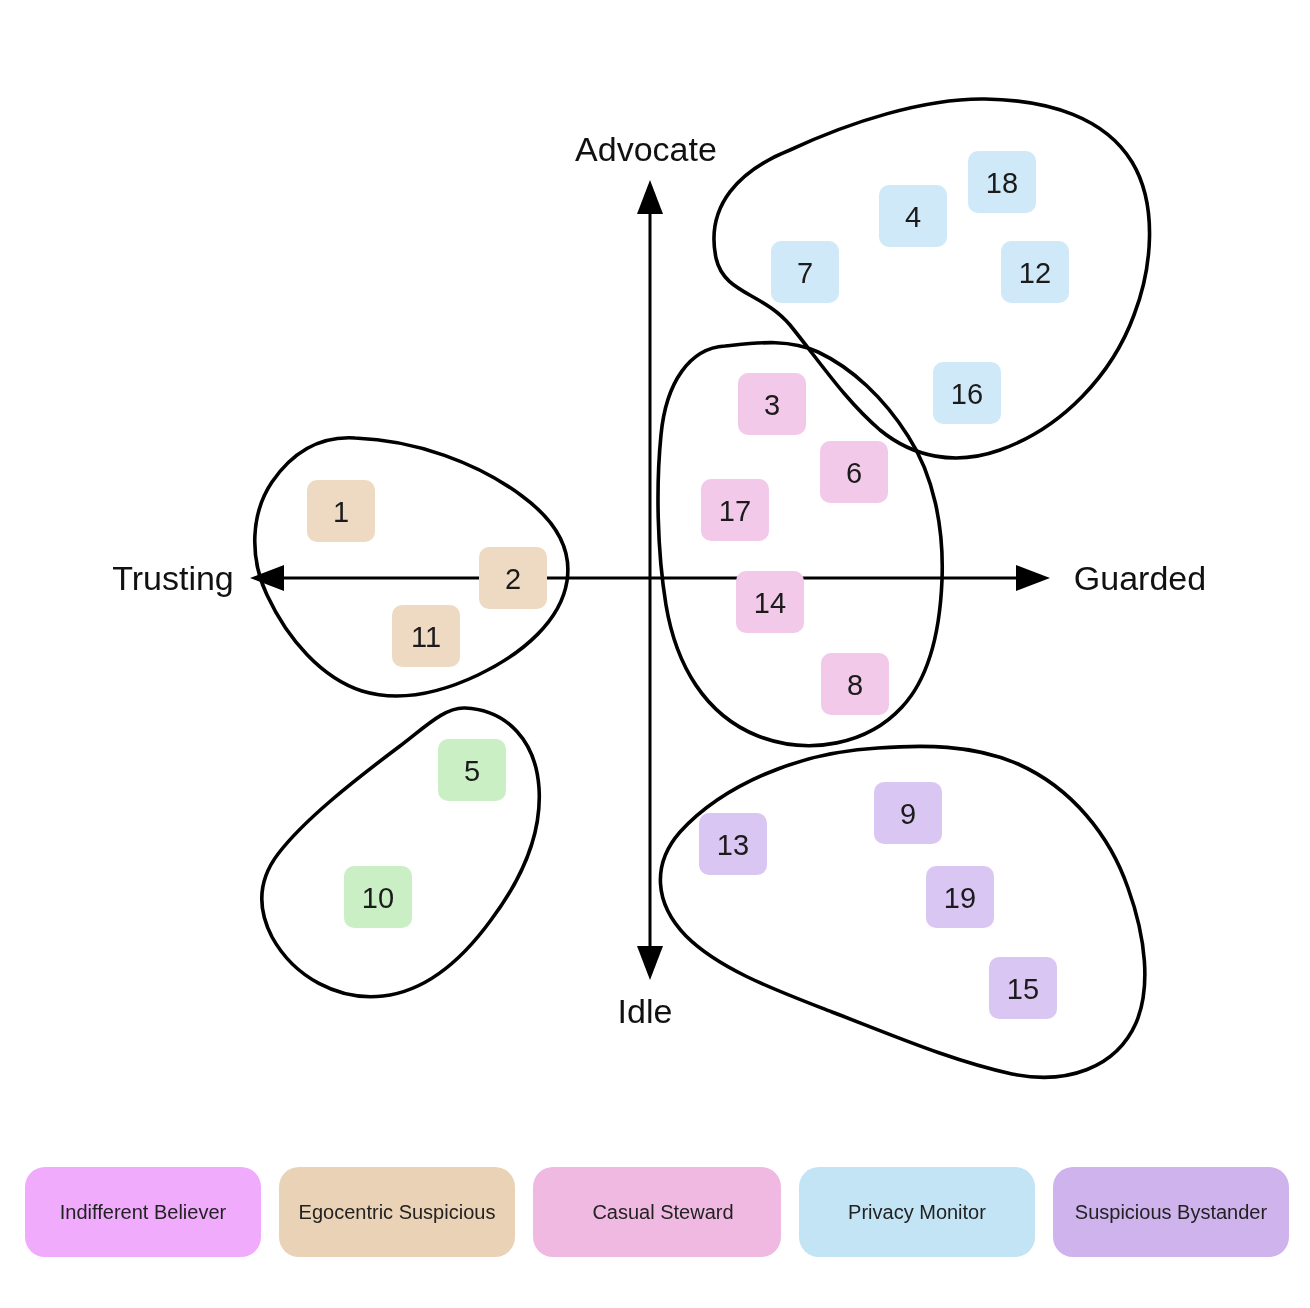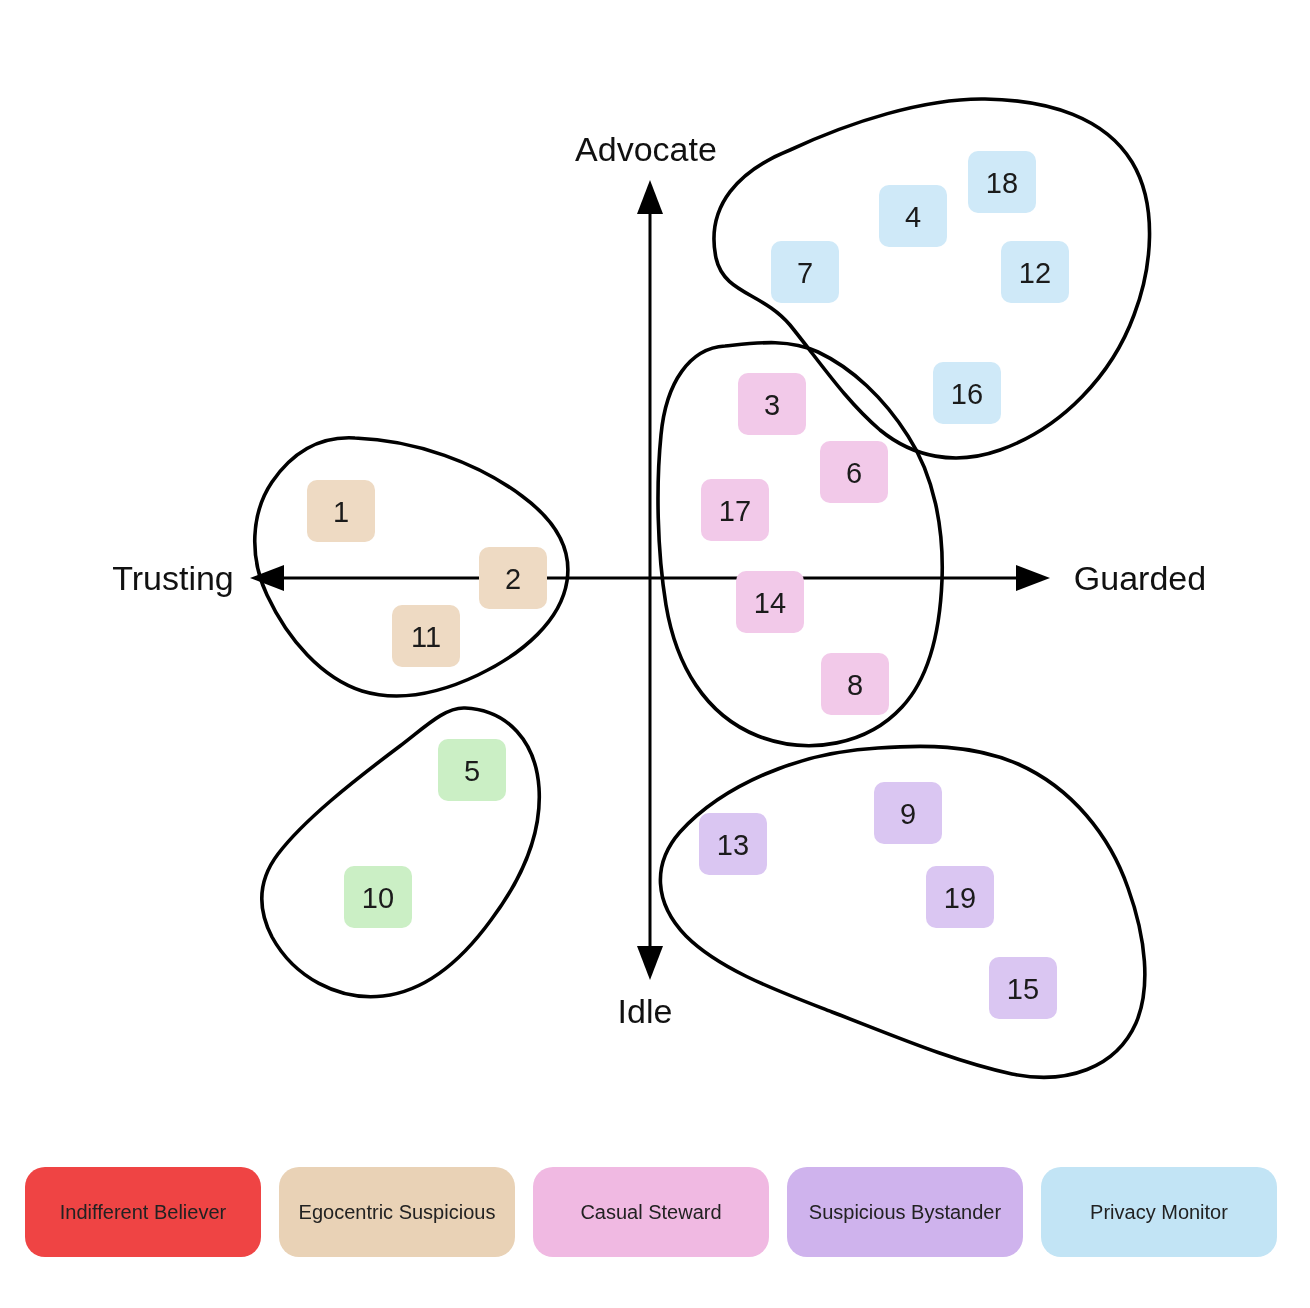--- a/index.html
+++ b/index.html
@@ -121,30 +121,30 @@
         </g>
       </g>
 
     <text class="axis-label" x="646" y="149">Advocate</text>
     <text class="axis-label" x="645" y="1011">Idle</text>
     <text class="axis-label" x="173" y="578">Trusting</text>
     <text class="axis-label" x="1140" y="578">Guarded</text>
   </svg>
 
   <div id="legend-row">
-    <div class="chip" style="background: #ef4444;">
+    <div class="chip" style="background: #f0abfc;">
       <span>Indifferent Believer</span>
     </div>
     <div class="chip" style="background: rgb(233, 210, 182);">
       <span>Egocentric Suspicious</span>
     </div>
-    <div class="chip" style="background: rgb(240, 185, 226);">
+    <div class="chip" style="background: rgb(240, 185, 226); padding-left: 12px;">
       <span>Casual Steward</span>
+    </div>
+    <div class="chip" style="background: rgb(194, 228, 245);">
+      <span>Privacy Monitor</span>
     </div>
     <div class="chip" style="background: rgb(207, 179, 237);">
       <span>Suspicious Bystander</span>
-    </div>
-    <div class="chip" style="background: rgb(194, 228, 245);">
-      <span>Privacy Monitor</span>
     </div>
   </div>
 
 </div>
 
 </body></html>

